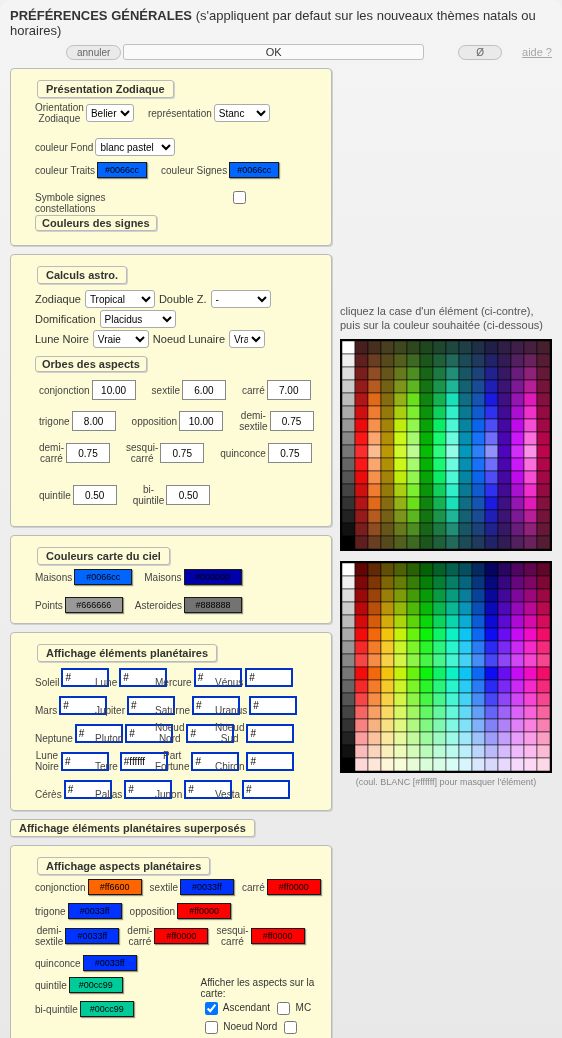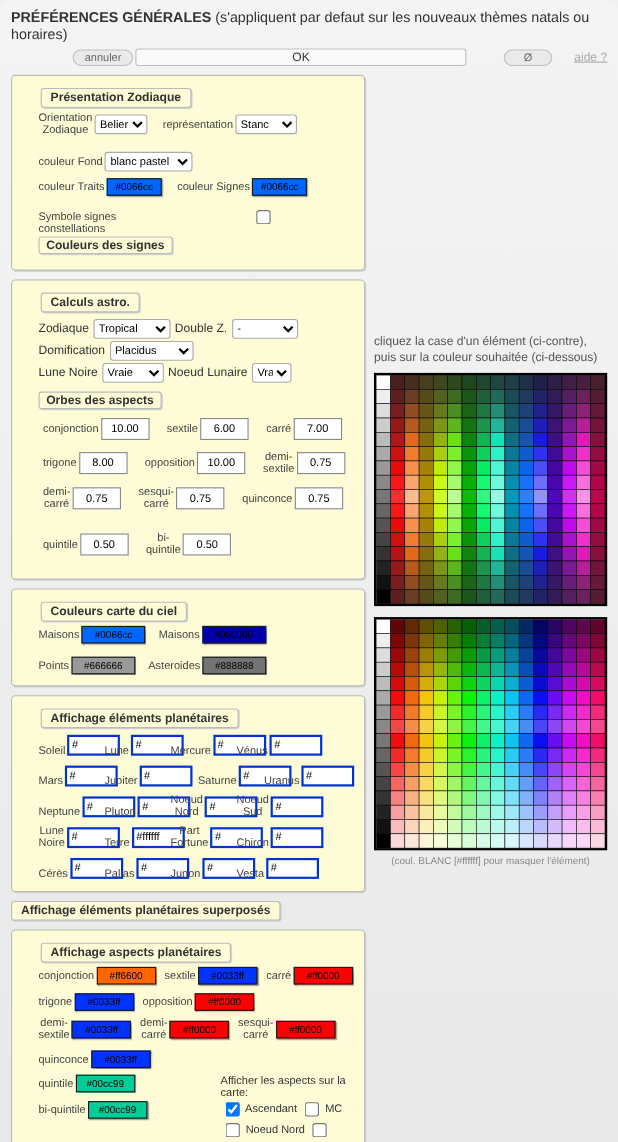--- a/index.html
+++ b/index.html
@@ -209,21 +209,21 @@
               <input class="txt" value="#" style="">
             </div>
             <div class="cell" style="width: 50px;">
               <div class="lbl" style="white-space:pre-line;height:22px;display:flex;align-items:flex-end;justify-content:center">Mars</div>
               <input class="txt" value="#" style="">
             </div>
             <div class="cell" style="width: 50px;">
               <div class="lbl" style="white-space:pre-line;height:22px;display:flex;align-items:flex-end;justify-content:center">Jupiter</div>
               <input class="txt" value="#" style="">
             </div>
-            <div class="cell" style="width: 50px; margin-left: 25px;">
+            <div class="cell" style="width: 50px;">
               <div class="lbl" style="white-space:pre-line;height:22px;display:flex;align-items:flex-end;justify-content:center">Saturne</div>
               <input class="txt" value="#" style="">
             </div>
             <div class="cell" style="width: 50px;">
               <div class="lbl" style="white-space:pre-line;height:22px;display:flex;align-items:flex-end;justify-content:center">Uranus</div>
               <input class="txt" value="#" style="">
             </div>
             <div class="cell" style="width: 50px;">
               <div class="lbl" style="white-space:pre-line;height:22px;display:flex;align-items:flex-end;justify-content:center">Neptune</div>
               <input class="txt" value="#" style="">

